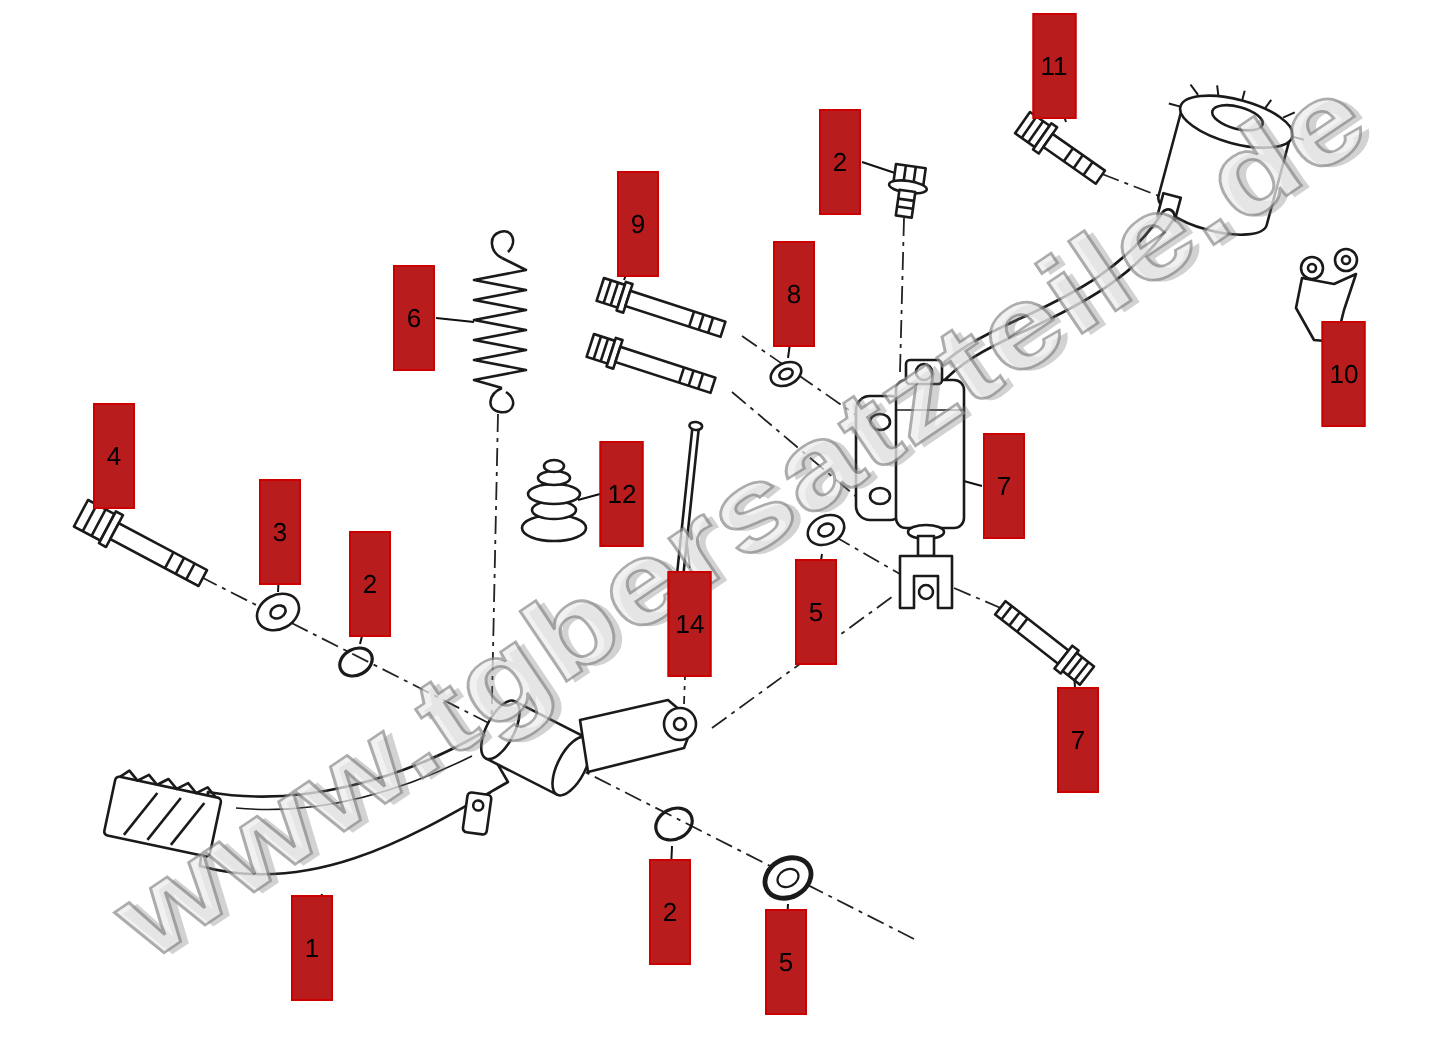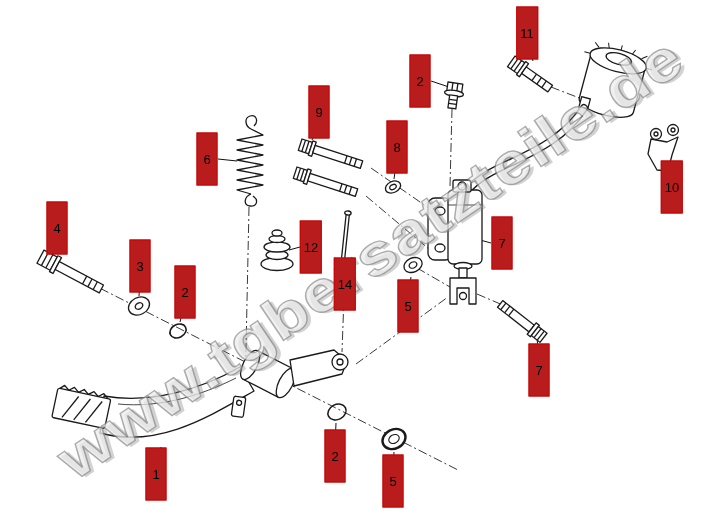--- a/index.html
+++ b/index.html
@@ -248,20 +248,20 @@
   <div class="callout" style="left:420px;top:81px">2</div>
   <div class="callout" style="left:319px;top:112px">9</div>
   <div class="callout" style="left:397px;top:147px">8</div>
   <div class="callout" style="left:207px;top:159px">6</div>
   <div class="callout" style="left:672px;top:187px">10</div>
   <div class="callout" style="left:57px;top:228px">4</div>
   <div class="callout" style="left:311px;top:247px">12</div>
   <div class="callout" style="left:502px;top:243px">7</div>
   <div class="callout" style="left:140px;top:266px">3</div>
   <div class="callout" style="left:185px;top:292px">2</div>
-  <div class="callout" style="left:345px;top:284px">14</div>
+  <div class="callout" style="left:345px;top:312px">14</div>
   <div class="callout" style="left:408px;top:306px">5</div>
   <div class="callout" style="left:539px;top:370px">7</div>
   <div class="callout" style="left:156px;top:474px">1</div>
   <div class="callout" style="left:335px;top:456px">2</div>
   <div class="callout" style="left:393px;top:481px">5</div>
 
 </div>
 
 </body></html>

